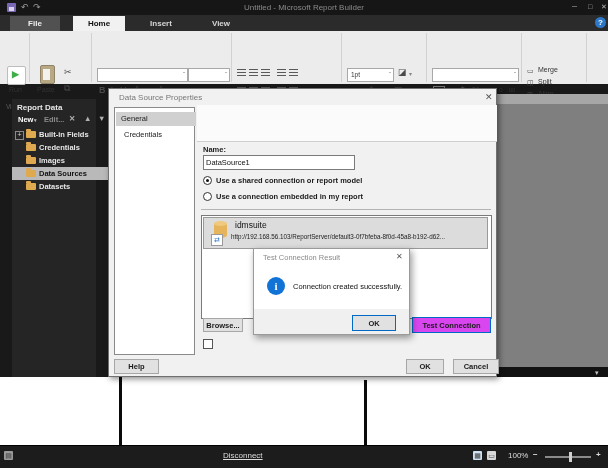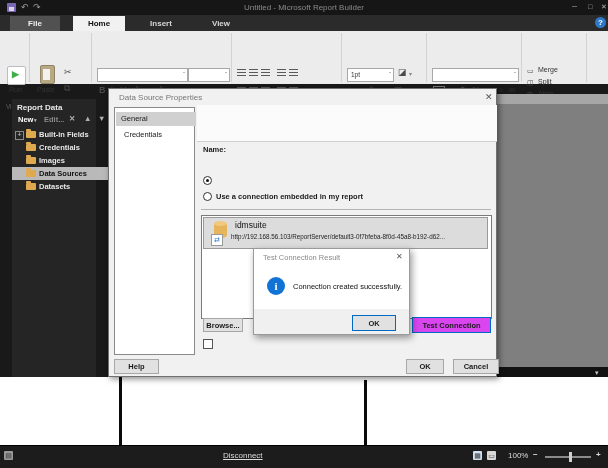--- a/index.html
+++ b/index.html
@@ -259,24 +259,26 @@
     <span class="abs dlg-x" style="left:376px;top:3px;">✕</span>
 
     <div class="abs navbox">
       <div class="abs nav-item nav-sel" style="top:4px;">General</div>
       <div class="abs nav-item" style="top:20px;padding-left:8px;">Credentials</div>
     </div>
 
     <div class="abs headband"></div>
 
     <span class="abs dlabel" style="left:94px;top:56px;">Name:</span>
+    <input class="abs namebox" value="DataSource1" style="">
 
     <span class="abs radio" style="left:94px;top:87px;">
         <span class="radio-dot"></span>
       </span>
+    <span class="abs dtext" style="left:107px;top:87px;">Use a shared connection or report model</span>
     <span class="abs radio" style="left:94px;top:103px;"></span>
     <span class="abs dtext" style="left:107px;top:103px;">Use a connection embedded in my report</span>
 
     <div class="abs hr2"></div>
 
     <div class="abs listbox">
       <div class="abs conn-item">
         <span class="db-cyl"></span>
         <span class="db-ovl">⇄</span>
         <span class="conn-name">idmsuite</span>

